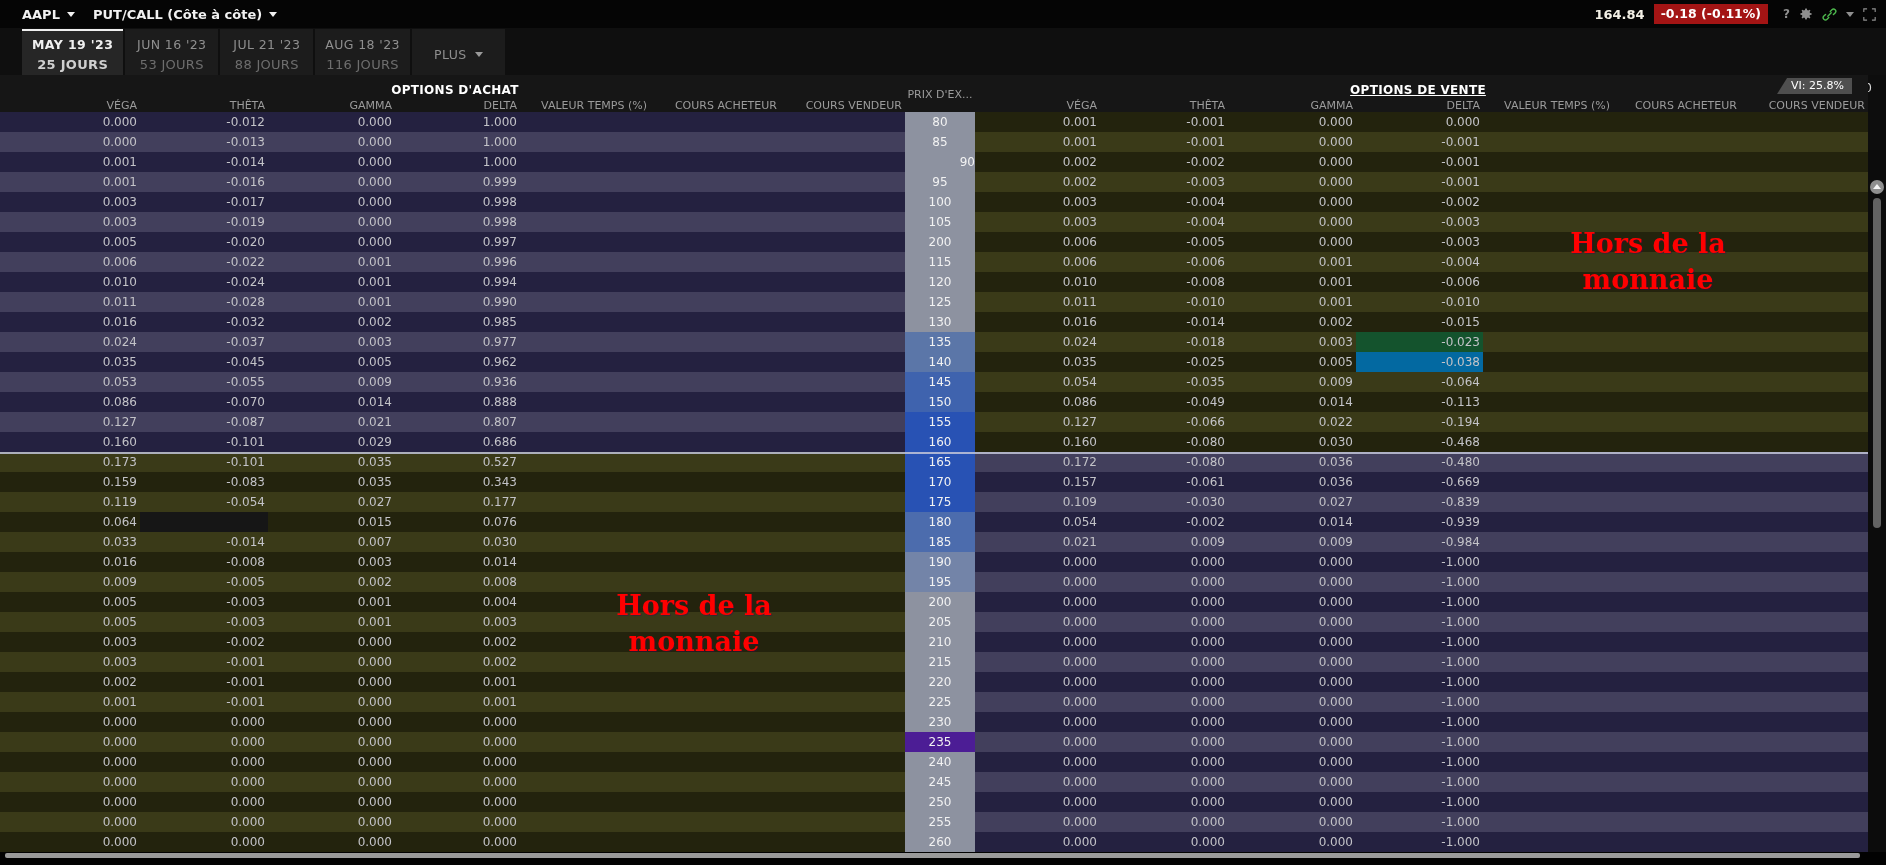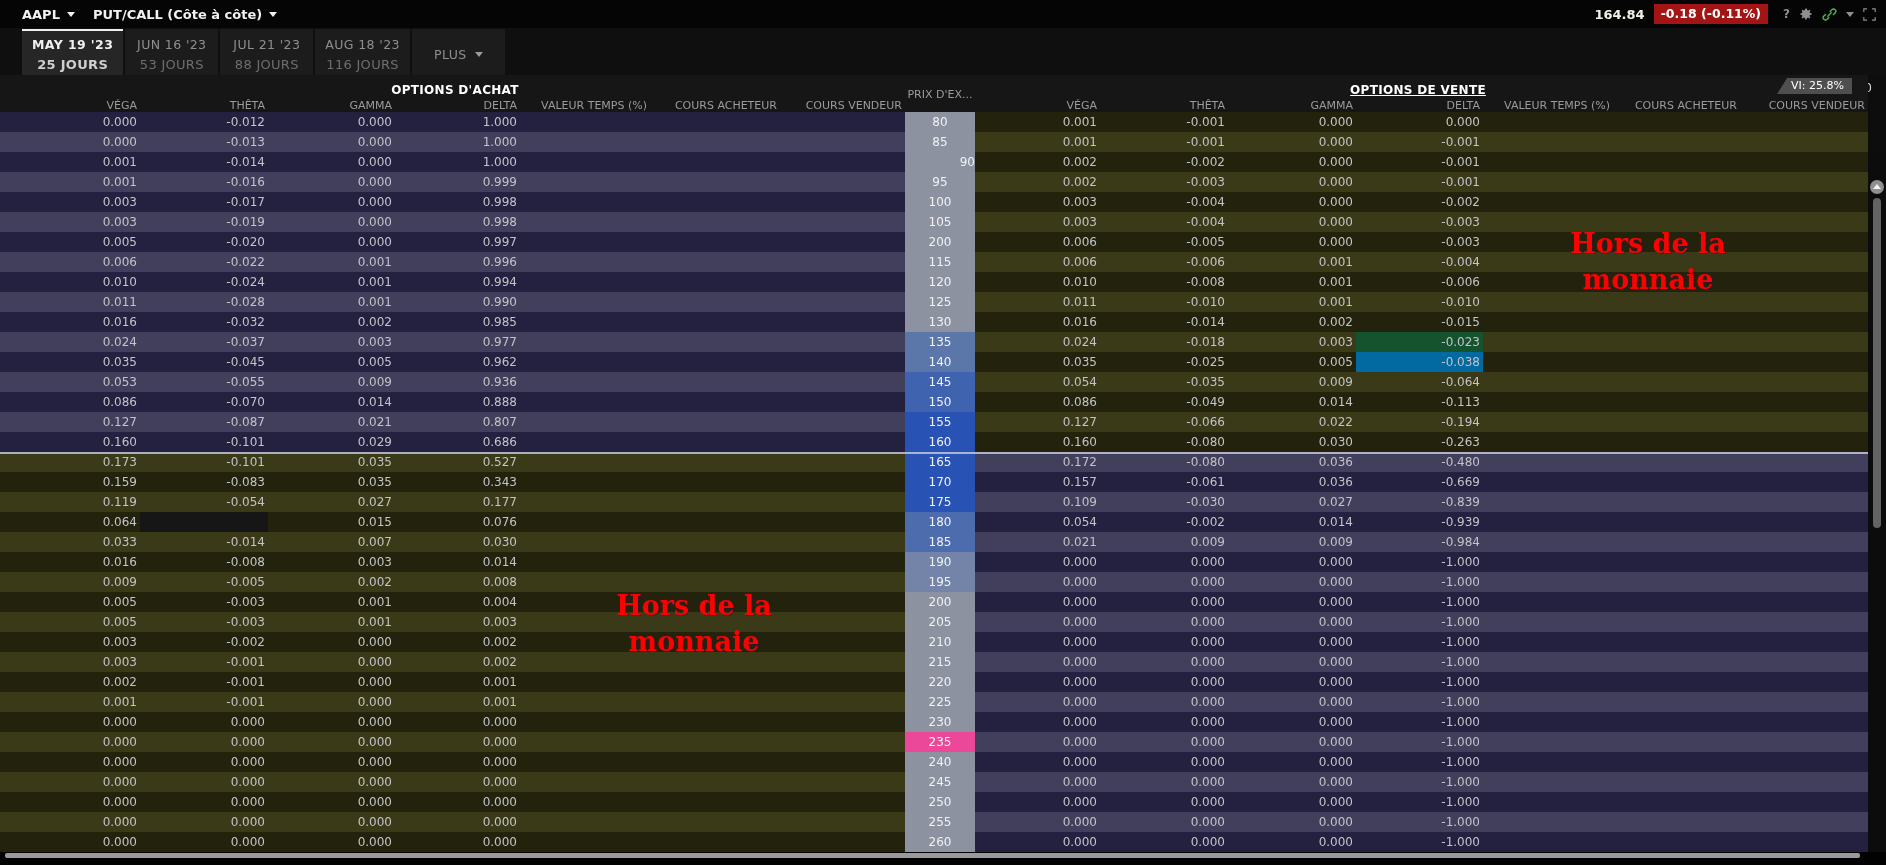--- a/index.html
+++ b/index.html
@@ -455,21 +455,21 @@
           <div class="num" style="background: rgb(36, 33, 64);">-0.101</div>
           <div class="num" style="background: rgb(36, 33, 64);">0.029</div>
           <div class="num" style="background: rgb(36, 33, 64);">0.686</div>
           <div class="num" style="background: rgb(36, 33, 64);"></div>
           <div class="num" style="background: rgb(36, 33, 64);"></div>
           <div class="num" style="background: rgb(36, 33, 64);"></div>
           <div class="strike" style="background: rgb(40, 82, 180);">160</div>
           <div class="num" style="background: rgb(35, 35, 13);">0.160</div>
           <div class="num" style="background: rgb(35, 35, 13);">-0.080</div>
           <div class="num" style="background: rgb(35, 35, 13);">0.030</div>
-          <div class="num" style="background: rgb(35, 35, 13);">-0.263</div>
+          <div class="num" style="background: rgb(35, 35, 13);">-0.468</div>
           <div class="num" style="background: rgb(35, 35, 13);"></div>
           <div class="num" style="background: rgb(35, 35, 13);"></div>
           <div class="num" style="background: rgb(35, 35, 13);"></div>
         </div>
         <div class="row">
           <div class="num" style="background: rgb(58, 58, 24);">0.173</div>
           <div class="num" style="background: rgb(58, 58, 24);">-0.101</div>
           <div class="num" style="background: rgb(58, 58, 24);">0.035</div>
           <div class="num" style="background: rgb(58, 58, 24);">0.527</div>
           <div class="num" style="background: rgb(58, 58, 24);"></div>
@@ -706,21 +706,21 @@
           <div class="num" style="background: rgb(36, 33, 64);"></div>
         </div>
         <div class="row">
           <div class="num" style="background: rgb(58, 58, 24);">0.000</div>
           <div class="num" style="background: rgb(58, 58, 24);">0.000</div>
           <div class="num" style="background: rgb(58, 58, 24);">0.000</div>
           <div class="num" style="background: rgb(58, 58, 24);">0.000</div>
           <div class="num" style="background: rgb(58, 58, 24);"></div>
           <div class="num" style="background: rgb(58, 58, 24);"></div>
           <div class="num" style="background: rgb(58, 58, 24);"></div>
-          <div class="strike" style="background: #ec4899;">235</div>
+          <div class="strike" style="background: #4c1d95;">235</div>
           <div class="num" style="background: rgb(66, 63, 92);">0.000</div>
           <div class="num" style="background: rgb(66, 63, 92);">0.000</div>
           <div class="num" style="background: rgb(66, 63, 92);">0.000</div>
           <div class="num" style="background: rgb(66, 63, 92);">-1.000</div>
           <div class="num" style="background: rgb(66, 63, 92);"></div>
           <div class="num" style="background: rgb(66, 63, 92);"></div>
           <div class="num" style="background: rgb(66, 63, 92);"></div>
         </div>
         <div class="row">
           <div class="num" style="background: rgb(35, 35, 13);">0.000</div>

